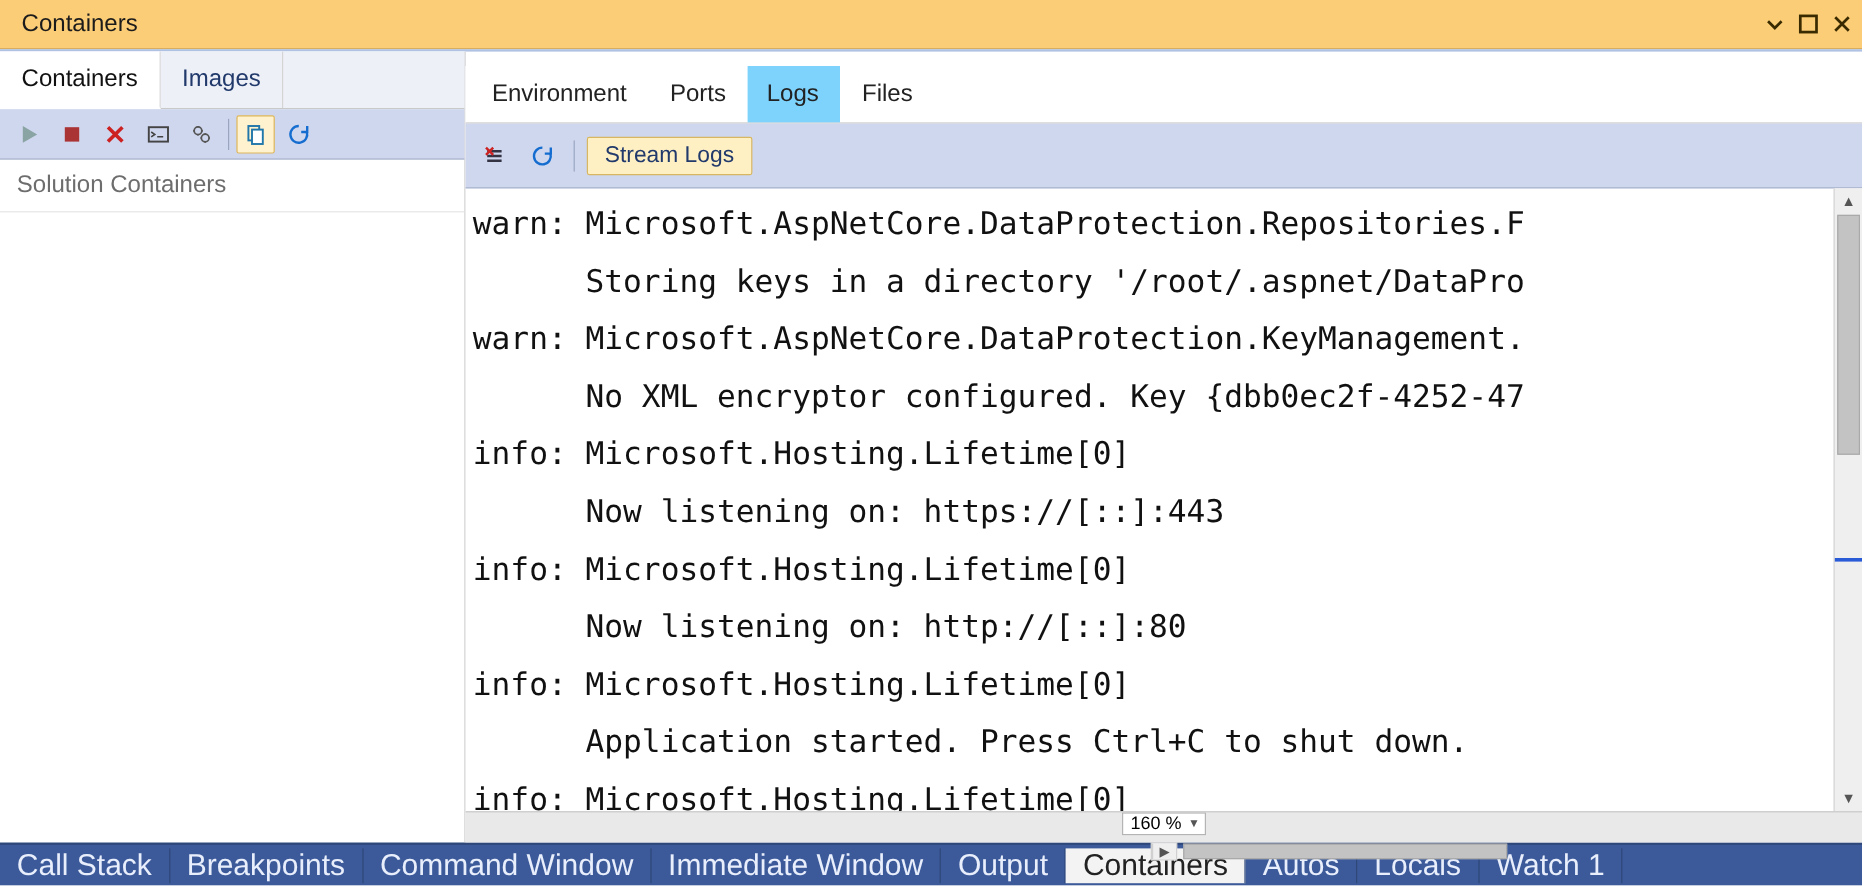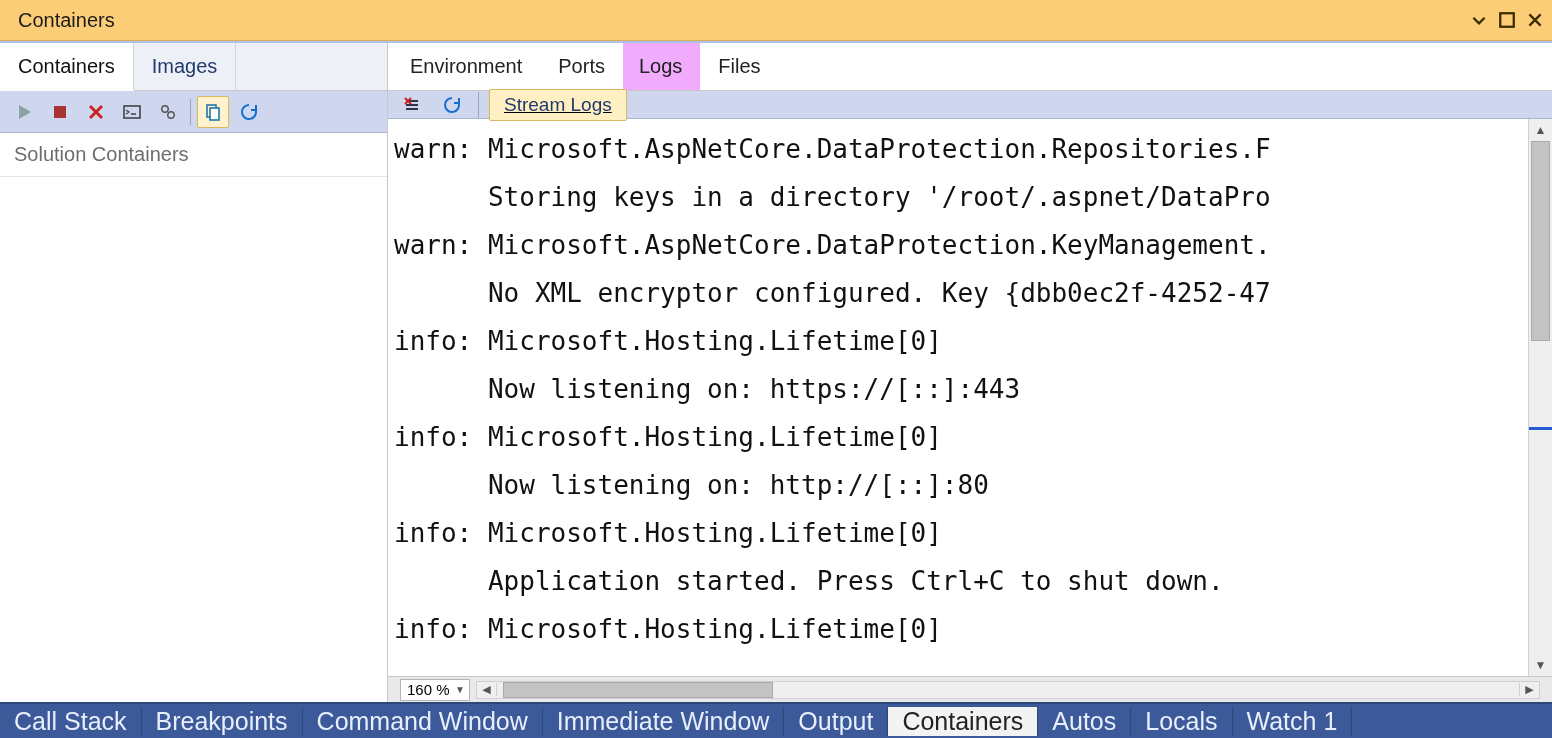--- a/index.html
+++ b/index.html
@@ -51,33 +51,33 @@
     padding: 10px 14px 10px 14px; color: #6d6d6d; font-size: 20px; border-bottom: 1px solid #e5e5e5;
   }
   .solution-item {
     display: flex; align-items: center; gap: 12px; padding: 8px 14px;
     font-size: 20px; color: #222; border-bottom: 1px solid #e5e5e5;
     background: #f3f6fd;
   }
   .solution-item svg { width: 22px; height: 22px; }
 
   
-  .right { flex: 1; display: flex; flex-direction: column; background: #fff; }
+  .right { flex: 1; display: flex; flex-direction: column; background: #fff; margin-top: 12px; }
   .right-tabs {
     display: flex; height: 48px; background: #fff; border-bottom: 1px solid #c8c8c8;
     align-items: stretch; padding-left: 4px;
   }
   .right-tabs .rtab {
     padding: 0 18px; display: flex; align-items: center; font-size: 20px; color: #222;
   }
-  .right-tabs .rtab.active { background: #f0abfc; padding-left: 16px; }
+  .right-tabs .rtab.active { background: #7dd3fc; padding-left: 16px; }
 
   .right-toolbar {
-    height: 28px; background: #cfd7ee; border-bottom: 1px solid #a9b4cc;
-    display: flex; align-items: center; padding: 0 8px; gap: 8px; text-decoration: underline;
+    height: 54px; background: #cfd7ee; border-bottom: 1px solid #a9b4cc;
+    display: flex; align-items: center; padding: 0 8px; gap: 8px;
   }
   .right-toolbar .sep { width: 1px; height: 26px; background: #9aa6c0; margin: 0 2px; }
   .stream-btn {
     padding: 4px 14px; font-size: 19px; color: #213a6b; background: #fff0c4;
     border: 1px solid #d8b762; border-radius: 2px;
   }
 
   .log-wrap { flex: 1; display: flex; min-height: 0; }
   .log {
     flex: 1; overflow: hidden; padding: 6px 0 0 6px;
@@ -91,21 +91,21 @@
   .vscroll .up, .vscroll .down {
     height: 22px; display: flex; align-items: center; justify-content: center;
     color: #555; font-size: 12px; background: #efefef;
   }
   .vscroll .track { flex: 1; position: relative; background: #efefef; }
   .vscroll .thumb { position: absolute; left: 2px; right: 2px; top: 0; height: 200px; background: #c3c3c3; border: 1px solid #a9a9a9; }
   .vscroll .marker { position: absolute; left: 0; right: 0; height: 3px; background: #2a5bd7; }
 
   .zoombar {
     height: 26px; background: #e9e9e9; border-top: 1px solid #c8c8c8;
-    display: flex; align-items: center; gap: 6px; padding: 0 12px;
+    display: flex; align-items: center; gap: 6px; padding: 0 12px; flex-direction: column;
   }
   .zoombar .pct {
     width: 70px; height: 22px; border: 1px solid #b4b4b4; background: #fff; font-size: 15px;
     padding-left: 6px; display: flex; align-items: center; justify-content: space-between;
     padding-right: 4px;
   }
   .zoombar .hscroll {
     flex: 1; height: 18px; background: #efefef; border: 1px solid #d0d0d0;
     position: relative; display: flex; align-items: center;
   }

